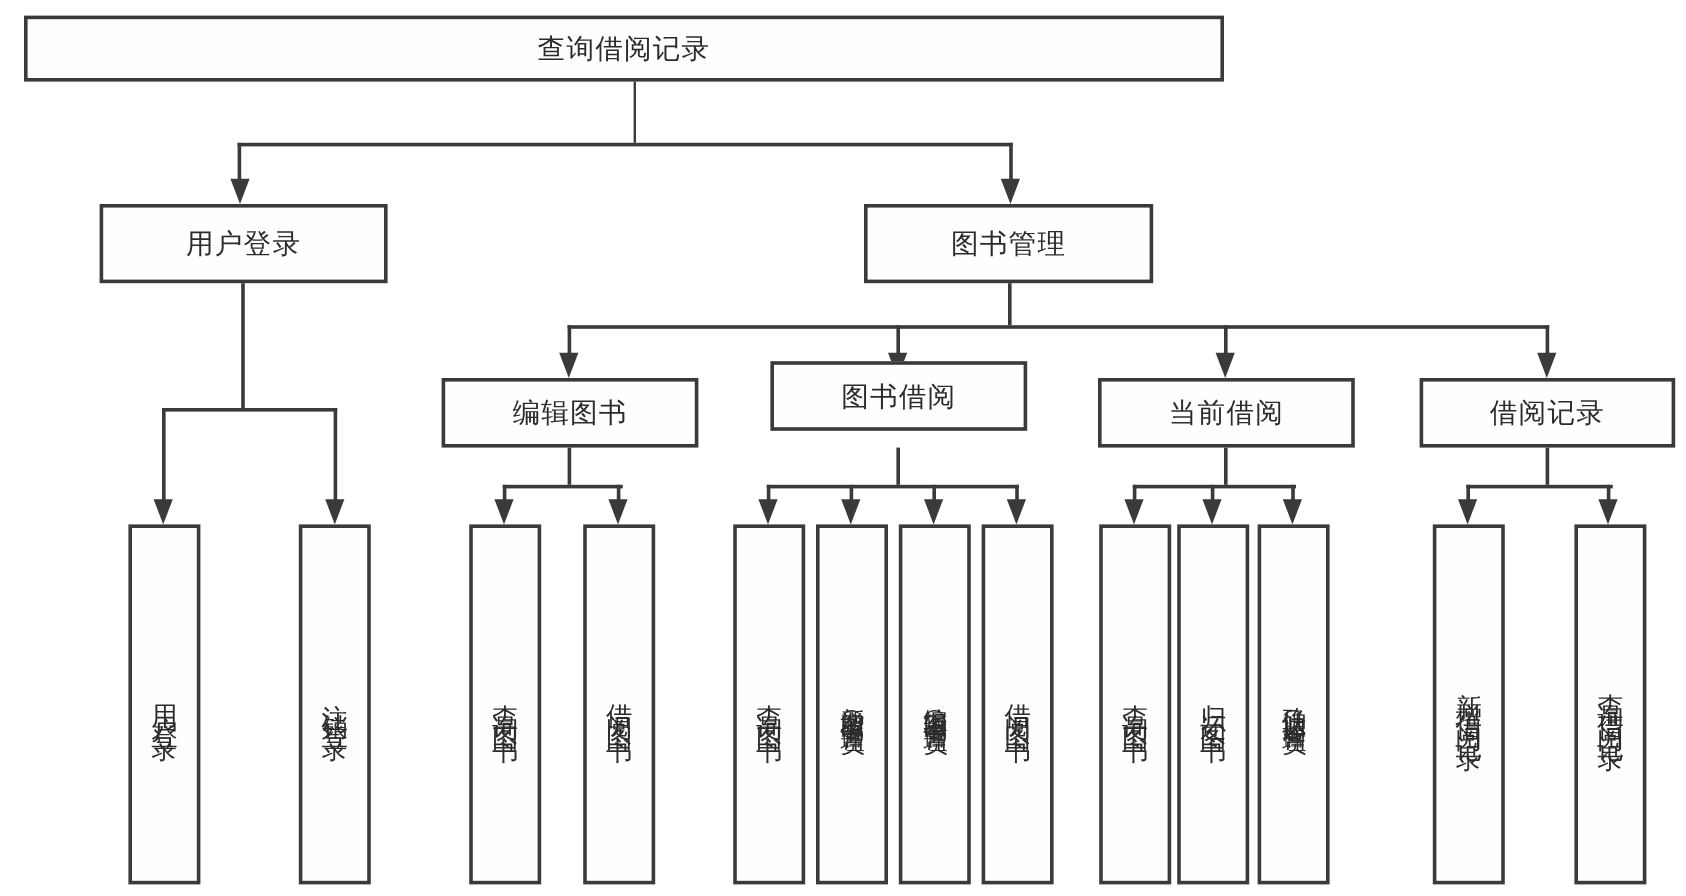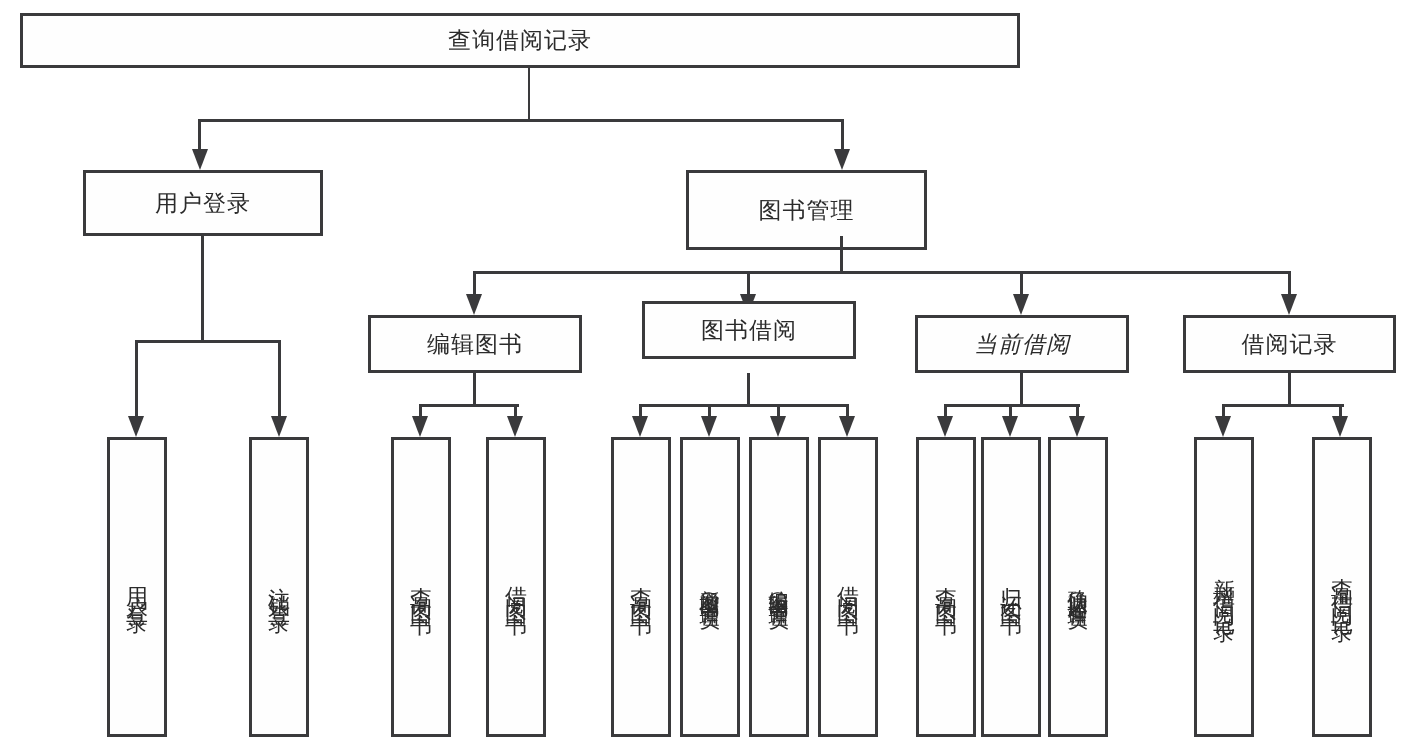--- a/index.html
+++ b/index.html
@@ -71,21 +71,21 @@
   <div class="vl thin" style="left:528px;top:68px;height:51px;"></div>
   <div class="hl" style="left:198px;top:119px;width:646px;"></div>
   <div class="vl" style="left:198px;top:119px;height:33px;"></div>
   <div class="vl" style="left:841px;top:119px;height:33px;"></div>
   <div class="arr" style="left:192px;top:149px;"></div>
   <div class="arr" style="left:834px;top:149px;"></div>
 
   <div class="hnode" style="left:83px;top:170px;width:240px;height:66px;">
     <span>用户登录</span>
   </div>
-  <div class="hnode" style="left:686px;top:170px;width:241px;height:80px;">
+  <div class="hnode" style="left:720px;top:170px;width:241px;height:66px;">
     <span>图书管理</span>
   </div>
 
   <div class="vl" style="left:201px;top:236px;height:104px;"></div>
   <div class="hl" style="left:135px;top:340px;width:146px;"></div>
   <div class="vl" style="left:135px;top:340px;height:78px;"></div>
   <div class="vl" style="left:278px;top:340px;height:78px;"></div>
   <div class="arr" style="left:128px;top:416px;"></div>
   <div class="arr" style="left:271px;top:416px;"></div>
 
@@ -99,21 +99,21 @@
   <div class="arr" style="left:740px;top:294px;"></div>
   <div class="arr" style="left:1013px;top:294px;"></div>
   <div class="arr" style="left:1281px;top:294px;"></div>
 
   <div class="hnode" style="left:368px;top:315px;width:214px;height:58px;">
     <span>编辑图书</span>
   </div>
   <div class="hnode" style="left:642px;top:301px;width:214px;height:58px;">
     <span>图书借阅</span>
   </div>
-  <div class="hnode" style="left:915px;top:315px;width:214px;height:58px;font-style:italic;">
+  <div class="hnode" style="left:915px;top:315px;width:214px;height:58px;">
     <span>当前借阅</span>
   </div>
   <div class="hnode" style="left:1183px;top:315px;width:213px;height:58px;">
     <span>借阅记录</span>
   </div>
 
   <div class="vl" style="left:473px;top:373px;height:31px;"></div>
   <div class="hl" style="left:419px;top:404px;width:100px;"></div>
   <div class="vl" style="left:419px;top:404px;height:14px;"></div>
   <div class="vl" style="left:514px;top:404px;height:14px;"></div>

